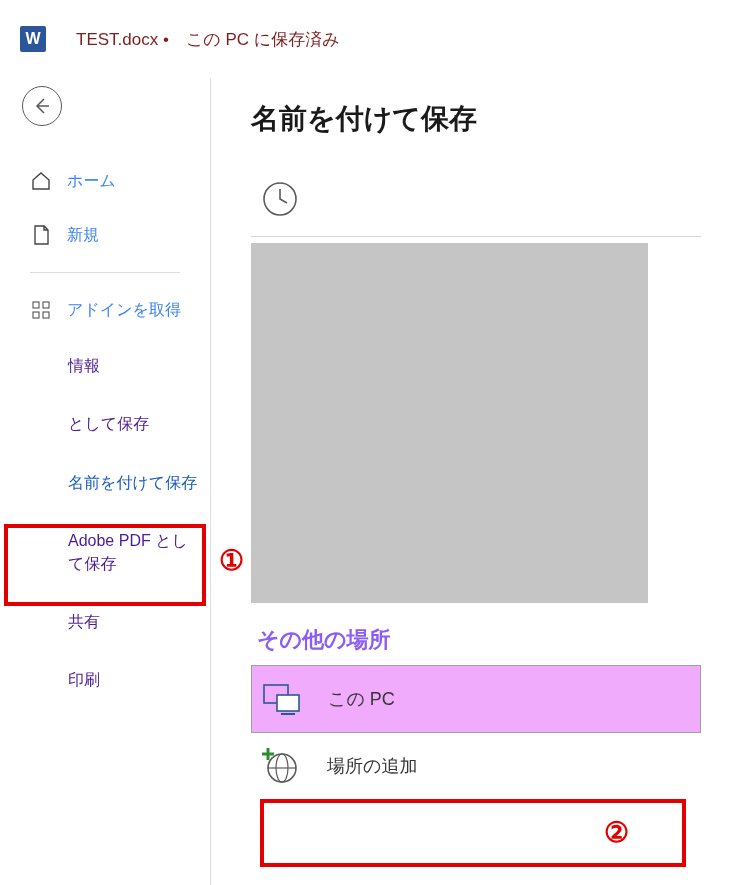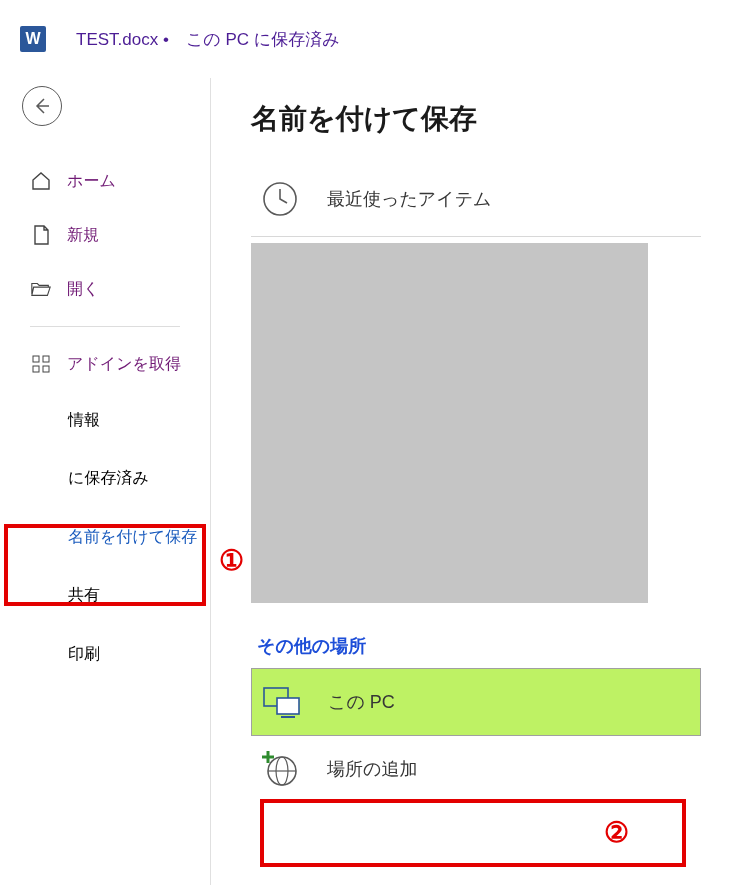--- a/index.html
+++ b/index.html
@@ -21,21 +21,21 @@
       width: 26px; height: 26px;
       background: #2b579a;
       color: #fff;
       font-weight: bold;
       font-size: 16px;
       display: flex;
       align-items: center;
       justify-content: center;
       border-radius: 2px;
     }
-    .doc-title { font-size: 17px; color: #4c1d95; }
+    .doc-title { font-size: 17px; color: #7f1d1d; }
     .main { display: flex; height: calc(100% - 78px); }
     .sidebar {
       width: 210px;
       padding: 0 0 0 0;
       flex-shrink: 0;
     }
     .back-btn {
       width: 40px; height: 40px;
       border: 1.5px solid #5a5a5a;
       border-radius: 50%;
@@ -44,27 +44,27 @@
       justify-content: center;
       margin: 8px 0 28px 22px;
       cursor: pointer;
     }
     .nav-item {
       display: flex;
       align-items: center;
       padding: 16px 0 16px 30px;
       gap: 15px;
       cursor: pointer;
-      color: #701a75;
+      color: #3b82f6;
       font-size: 16px;
     }
     .nav-item-plain {
       padding: 18px 0 18px 68px;
       cursor: pointer;
-      color: #000000;
+      color: #4c1d95;
       font-size: 16px;
       line-height: 1.4;
       padding-right: 12px;
     }
     .nav-item-active { color: #185abd; }
     .divider {
       border: none;
       border-top: 1px solid #ddd;
       margin: 10px 30px 10px 30px;
     }
@@ -87,24 +87,24 @@
     }
     .location-icon { width: 42px; height: 42px; display:flex; align-items:center; justify-content:center; flex-shrink:0; }
     .hrule { border:none; border-top:1px solid #d8d8d8; margin: 4px 0 6px 0; }
     .gray-panel {
       background: #c5c5c5;
       width: 397px;
       height: 360px;
       margin-top: 6px;
       margin-bottom: 18px;
     }
-    .section-label { font-weight: bold; font-size: 18px; color: #1d4ed8; margin: 31px 0 10px 6px; }
+    .section-label { font-weight: bold; font-size: 22px; color: #8b5cf6; margin: 22px 0 10px 6px; }
     .this-pc {
       border: 1px solid #a0a0a0;
-      background: #bef264;
+      background: #f0abfc;
       align-items: center;
     }
     .annot {
       position: absolute;
       border: 4px solid #e30000;
       pointer-events: none;
     }
     .annot-num {
       position: absolute;
       color: #e30000;
@@ -144,71 +144,65 @@
 
     <div class="nav-item">
       <span class="icon">
         <svg width="20" height="22" viewBox="0 0 20 22">
             <path d="M4 2 H13 L17 6 V20 H4 Z M13 2 V6 H17" stroke="#444" stroke-width="1.4" fill="none"></path>
           </svg>
       </span>
       <span>新規</span>
     </div>
 
-    <div class="nav-item">
-      <span class="icon">
-        <svg width="24" height="20" viewBox="0 0 24 20">
-            <path d="M2 4 H8 L10 6 H20 V8 H4 L2 16 V4 Z M4 8 H22 L19 17 H2 Z" stroke="#444" stroke-width="1.2" fill="none"></path>
-          </svg>
-      </span>
-      <span>開く</span>
-    </div>
 
     <hr class="divider">
 
     <div class="nav-item">
       <span class="icon">
         <svg width="20" height="20" viewBox="0 0 20 20">
             <rect x="2" y="2" width="6" height="6" stroke="#444" fill="none"></rect>
             <rect x="12" y="2" width="6" height="6" stroke="#444" fill="none"></rect>
             <rect x="2" y="12" width="6" height="6" stroke="#444" fill="none"></rect>
             <rect x="12" y="12" width="6" height="6" stroke="#444" fill="none"></rect>
           </svg>
       </span>
       <span>アドインを取得</span>
     </div>
 
     <div class="nav-item-plain">
       <span>情報</span>
     </div>
     <div class="nav-item-plain">
-      <span>に保存済み</span>
+      <span>として保存</span>
     </div>
     <div class="nav-item-plain nav-item-active">
       <span>名前を付けて保存</span>
+    </div>
+    <div class="nav-item-plain">
+      <span>Adobe PDF として保存</span>
     </div>
     <div class="nav-item-plain">
       <span>共有</span>
     </div>
     <div class="nav-item-plain">
       <span>印刷</span>
     </div>
   </div>
 
   <div class="content">
     <div class="page-title">名前を付けて保存</div>
 
     <div class="location-item">
       <span class="location-icon">
         <svg width="40" height="40" viewBox="0 0 40 40">
             <circle cx="20" cy="20" r="16" stroke="#5a5a5a" stroke-width="1.6" fill="none"></circle>
             <path d="M20 10 V20 L27 24" stroke="#5a5a5a" stroke-width="1.6" fill="none"></path>
           </svg>
       </span>
-      <span>最近使ったアイテム</span>
     </div>
     <hr class="hrule">
 
     <div class="gray-panel"></div>
 
     <div class="section-label">その他の場所</div>
 
     <div class="location-item this-pc">
       <span class="location-icon">
         <svg width="40" height="36" viewBox="0 0 40 36">

